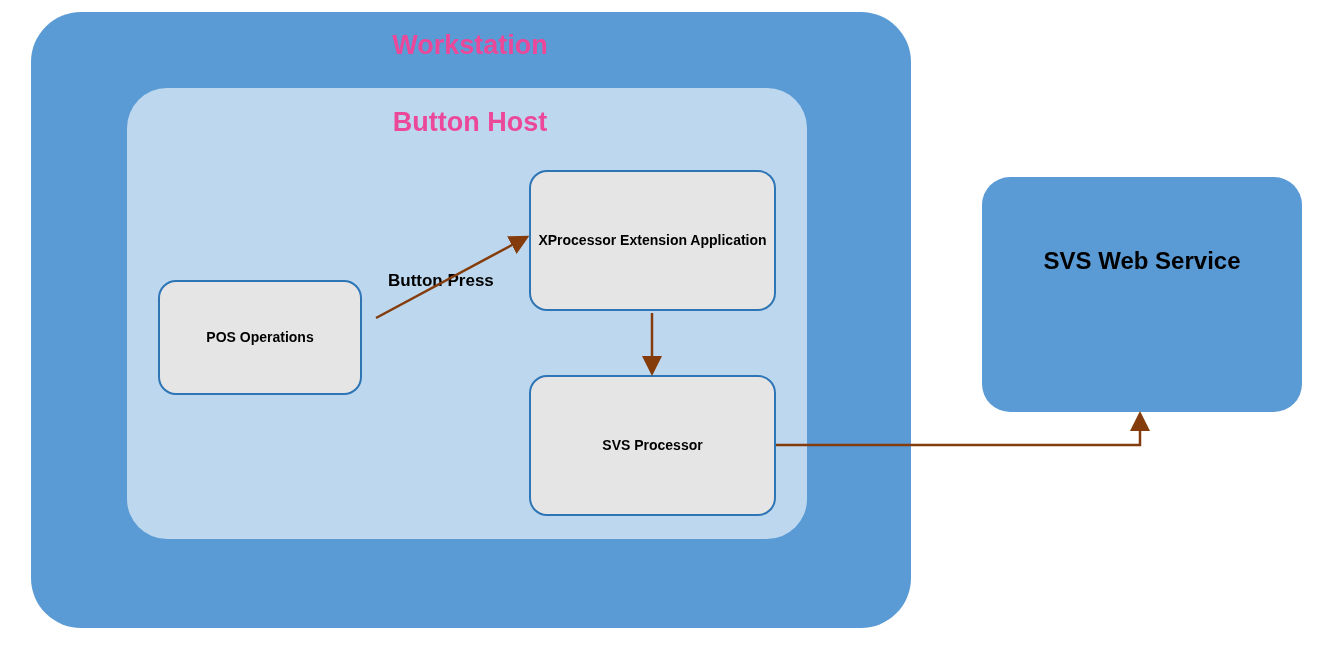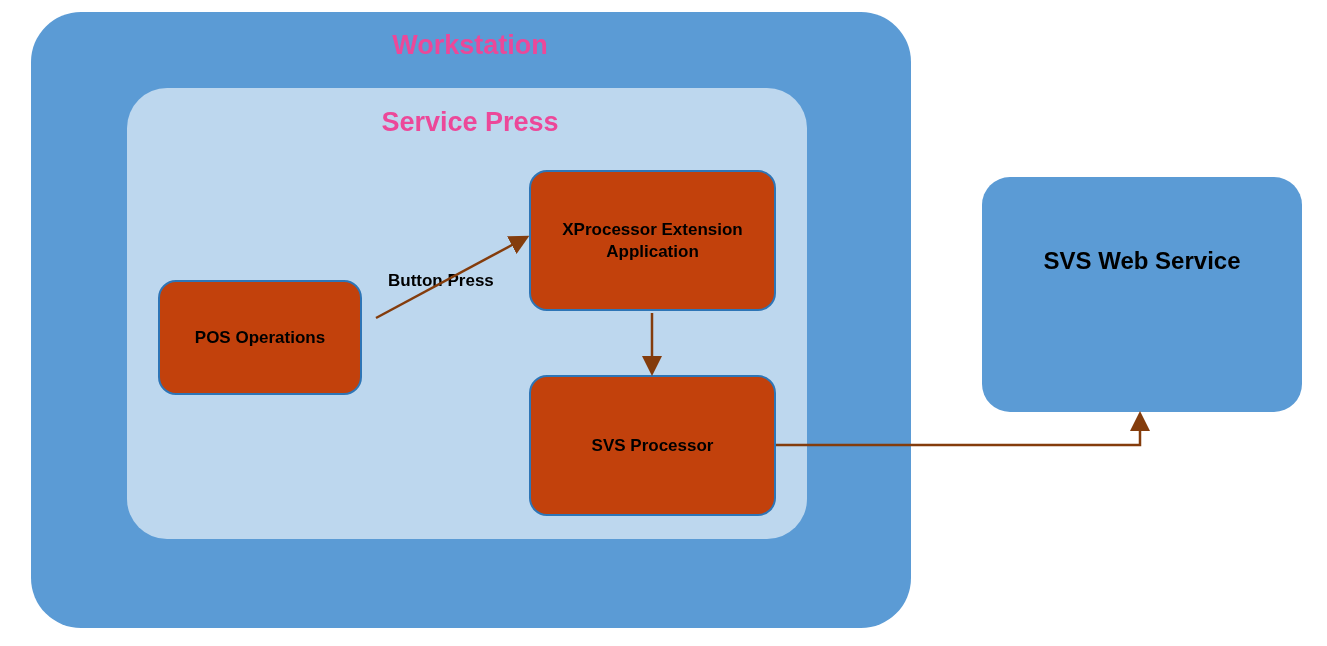--- a/index.html
+++ b/index.html
@@ -21,28 +21,28 @@
   }
   .workstation {
     background: #5b9bd5;
     border-radius: 50px;
   }
   .service-host {
     background: #bdd7ee;
     border-radius: 40px;
   }
   .node {
-    background: #c2410c;
+    background: #e5e5e5;
     border: 2px solid #2e75b6;
     border-radius: 18px;
     display: flex;
     align-items: center;
     justify-content: center;
     text-align: center;
-    font-size: 17px;
+    font-size: 14px;
     font-weight: 700;
     color: #000;
     line-height: 1.25;
   }
   .svs-web {
     background: #5b9bd5;
     border: none;
     border-radius: 28px;
     color: #000;
     display: flex;
@@ -75,21 +75,21 @@
 </style>
 </head>
 <body>
 
 <div class="canvas">
 
   <div class="box workstation" style="left:31px; top:12px; width:880px; height:616px;"></div>
   <div class="title" style="left:360px; top:30px; width:220px;">Workstation</div>
 
   <div class="box service-host" style="left:127px; top:88px; width:680px; height:451px;"></div>
-  <div class="title" style="left:360px; top:107px; width:220px;">Service Press</div>
+  <div class="title" style="left:360px; top:107px; width:220px;">Button Host</div>
 
   <div class="box node" style="left:158px; top:280px; width:204px; height:115px;">
     <span>POS Operations</span>
   </div>
 
   <div class="box node" style="left:529px; top:170px; width:247px; height:141px;">
     <span>XProcessor Extension Application</span>
   </div>
 
   <div class="box svs-web" style="left:982px; top:177px; width:320px; height:235px;">

